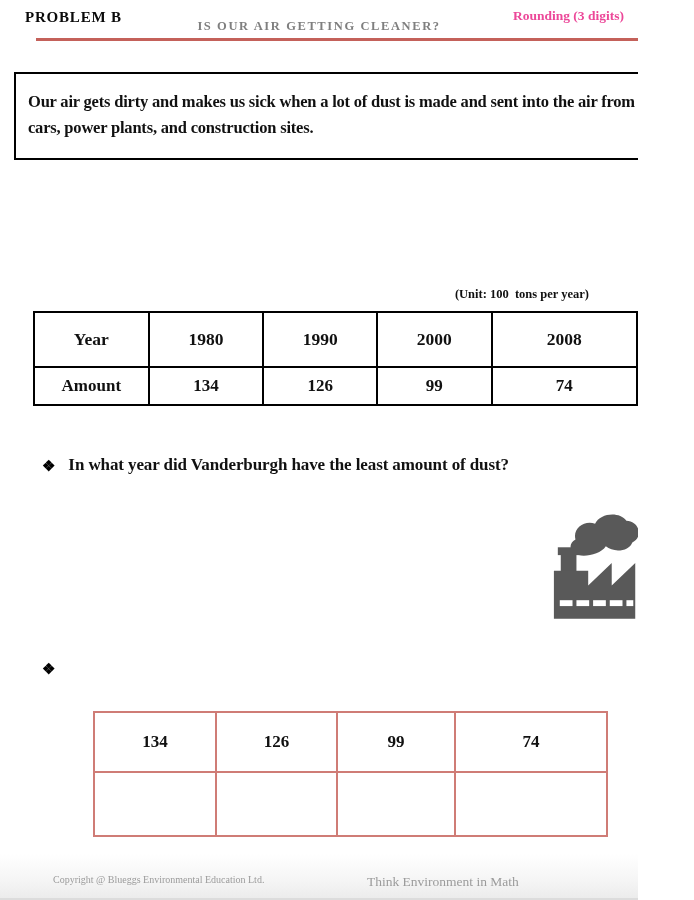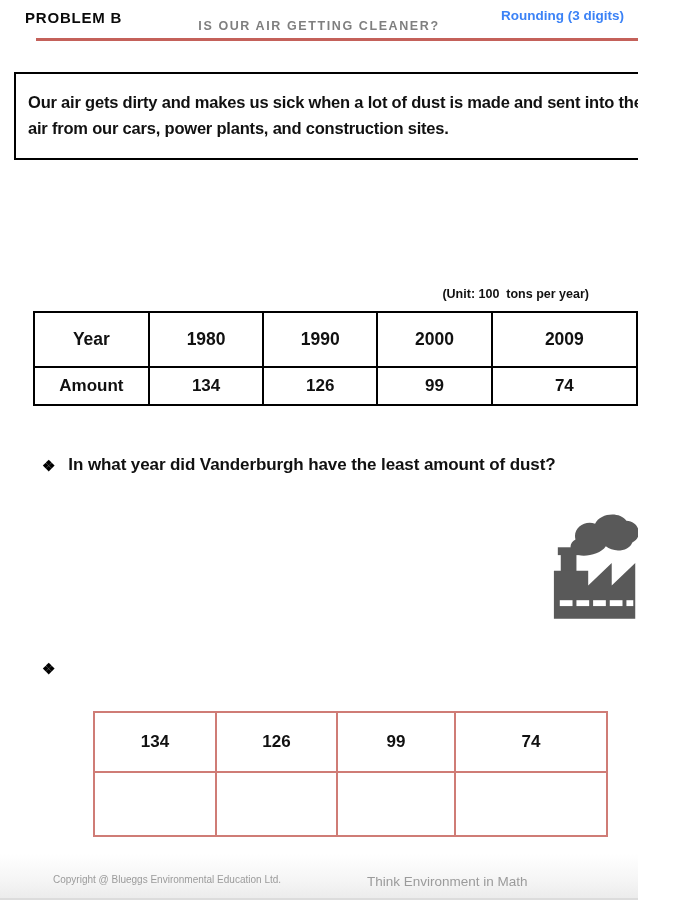--- a/index.html
+++ b/index.html
@@ -1,36 +1,36 @@
 <!DOCTYPE html>
 <html><head>
 <meta charset="utf-8">
 <style>
   html,body{margin:0;padding:0;background:#ffffff;}
   .page{
     position:relative;
     width:638px;height:900px;
     background:#ffffff;
-    font-family:Liberation Sans, sans-serif;
+    font-family:Liberation Serif, serif;
     color:#111;
     overflow:hidden;
   }
   
   .hdr-problem{
     position:absolute;left:25px;top:9px;
     font-size:15px;font-weight:bold;letter-spacing:.8px;color:#0a0a0a;
   }
   .hdr-title{
     position:absolute;left:0;right:0;top:19px;
     text-align:center;
     font-size:12.5px;font-weight:bold;letter-spacing:1.6px;color:#7f7f7f;
   }
   .hdr-topic{
     position:absolute;right:14px;top:8px;
-    font-size:13.5px;font-weight:600;color:#3b82f6;
+    font-size:13.5px;font-weight:600;color:#ec4899;
   }
   .hdr-rule{
     position:absolute;left:36px;top:38px;
     width:622px;height:3px;background:#c4615a;
   }
   
   .intro-box{
     position:absolute;left:14px;top:72px;width:666px;height:88px;
     box-sizing:border-box;border:2px solid #000;
     padding:15px 15px 0 12px;
@@ -120,21 +120,21 @@
         <col style="width:117px">
         <col style="width:118px">
         <col style="width:150px">
     </colgroup>
     <tbody>
         <tr class="r1">
       <td>Year</td>
       <td>1980</td>
       <td>1990</td>
       <td>2000</td>
-      <td>2009</td>
+      <td>2008</td>
     </tr>
     <tr class="r2">
       <td class="lbl-amount">Amount</td>
       <td>134</td>
       <td>126</td>
       <td>99</td>
       <td>74</td>
     </tr>
   </tbody>
     </table>

